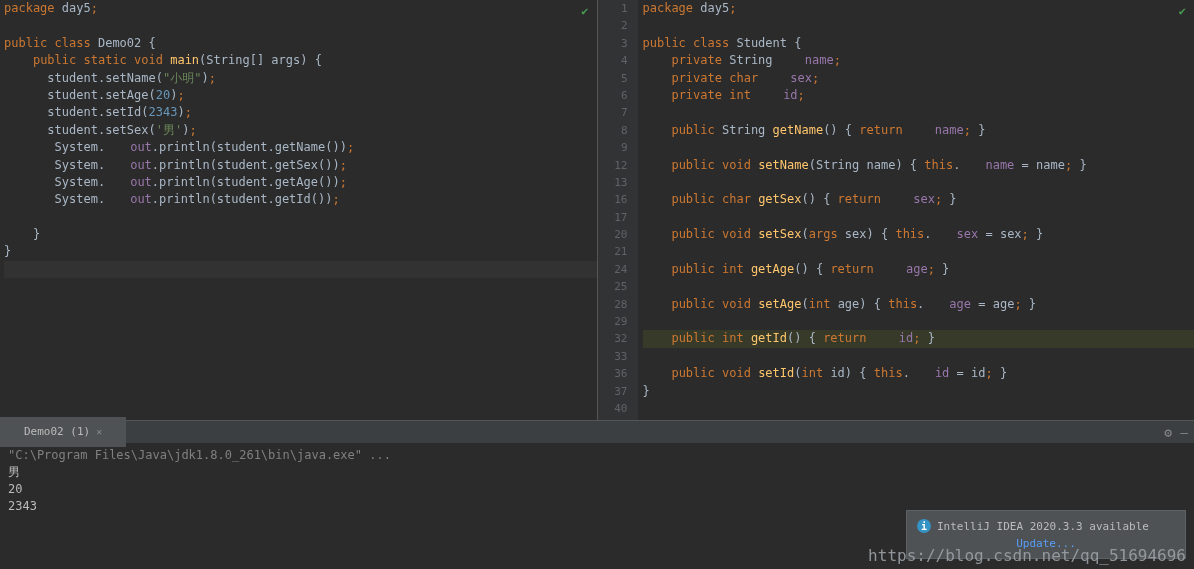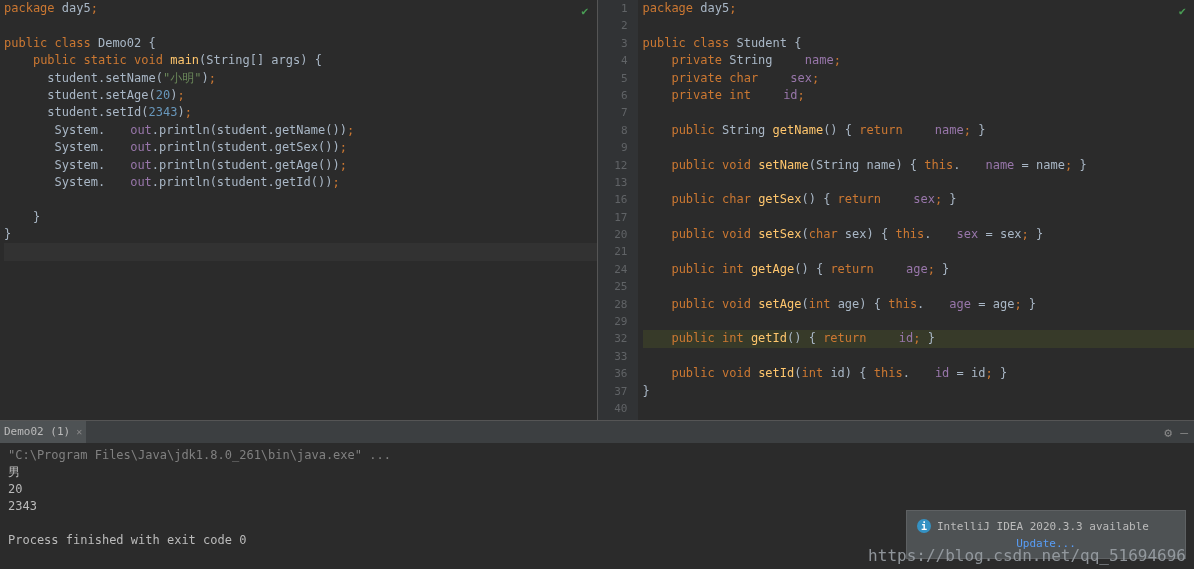--- a/index.html
+++ b/index.html
@@ -73,22 +73,22 @@
   background: #2b2b2b;
 }
 .run-tab-bar {
   height: 22px;
   background: #3c3f41;
   display: flex;
   align-items: center;
   position: relative;
 }
 .run-tab {
-  padding: 0 4px;
-  height: 22px;
+  padding: 0 24px;
+  height: 30px;
   line-height: 22px;
   background: #4e5254;
   color: #bbb;
   font-size: 11px;
   display: flex;
   align-items: center;
 }
 .run-tab .close-x {
   margin-left: 6px;
   color: #888;
@@ -156,20 +156,21 @@
 
   <div class="editor left">
     <div class="code-area" id="left-code" style="padding-left:4px;">
         <div class="line"><span class="k">package</span> day5<span class="k">;</span></div>
         <div class="line">&nbsp;</div>
         <div class="line"><span class="k">public class</span> Demo02 {</div>
         <div class="line">    <span class="k">public static void</span> <span class="fn">main</span>(String[] args) {</div>
         <div class="line">      student.setName(<span class="s">"小明"</span>)<span class="k">;</span></div>
         <div class="line">      student.setAge(<span class="n">20</span>)<span class="k">;</span></div>
         <div class="line">      student.setId(<span class="n">2343</span>)<span class="k">;</span></div>
+        <div class="line">      student.setSex(<span class="s">'男'</span>)<span class="k">;</span></div>
         <div class="line">       System.<span class="fd">out</span>.println(student.getName())<span class="k">;</span></div>
         <div class="line">       System.<span class="fd">out</span>.println(student.getSex())<span class="k">;</span></div>
         <div class="line">       System.<span class="fd">out</span>.println(student.getAge())<span class="k">;</span></div>
         <div class="line">       System.<span class="fd">out</span>.println(student.getId())<span class="k">;</span></div>
         <div class="line">&nbsp;</div>
         <div class="line">    }</div>
         <div class="line">}</div>
         <div class="line hl">&nbsp;</div>
       </div>
     <span class="check">✔</span>
@@ -210,21 +211,21 @@
         <div class="line">    <span class="k">private</span> String <span class="fd">name</span><span class="k">;</span></div>
         <div class="line">    <span class="k">private char</span> <span class="fd">sex</span><span class="k">;</span></div>
         <div class="line">    <span class="k">private int</span> <span class="fd">id</span><span class="k">;</span></div>
         <div class="line">&nbsp;</div>
         <div class="line">    <span class="k">public</span> String <span class="fn">getName</span>() { <span class="k">return</span> <span class="fd">name</span><span class="k">;</span> }</div>
         <div class="line">&nbsp;</div>
         <div class="line">    <span class="k">public void</span> <span class="fn">setName</span>(String name) { <span class="k">this</span>.<span class="fd">name</span> = name<span class="k">;</span> }</div>
         <div class="line">&nbsp;</div>
         <div class="line">    <span class="k">public char</span> <span class="fn">getSex</span>() { <span class="k">return</span> <span class="fd">sex</span><span class="k">;</span> }</div>
         <div class="line">&nbsp;</div>
-        <div class="line">    <span class="k">public void</span> <span class="fn">setSex</span>(<span class="k">char</span> sex) { <span class="k">this</span>.<span class="fd">sex</span> = sex<span class="k">;</span> }</div>
+        <div class="line">    <span class="k">public void</span> <span class="fn">setSex</span>(<span class="k">args</span> sex) { <span class="k">this</span>.<span class="fd">sex</span> = sex<span class="k">;</span> }</div>
         <div class="line">&nbsp;</div>
         <div class="line">    <span class="k">public int</span> <span class="fn">getAge</span>() { <span class="k">return</span> <span class="fd">age</span><span class="k">;</span> }</div>
         <div class="line">&nbsp;</div>
         <div class="line">    <span class="k">public void</span> <span class="fn">setAge</span>(<span class="k">int</span> age) { <span class="k">this</span>.<span class="fd">age</span> = age<span class="k">;</span> }</div>
         <div class="line">&nbsp;</div>
         <div class="line hl-sel">    <span class="k">public int</span> <span class="fn">getId</span>() { <span class="k">return</span> <span class="fd">id</span><span class="k">;</span> }</div>
         <div class="line">&nbsp;</div>
         <div class="line">    <span class="k">public void</span> <span class="fn">setId</span>(<span class="k">int</span> id) { <span class="k">this</span>.<span class="fd">id</span> = id<span class="k">;</span> }</div>
         <div class="line">}</div>
         <div class="line">&nbsp;</div>
@@ -237,21 +238,21 @@
   <div class="run-tab-bar">
     <div class="run-tab">
       <span>Demo02 (1)</span>
       <span class="close-x">✕</span>
     </div>
     <div class="run-tools">
       <span>⚙</span>
       <span>—</span>
     </div>
   </div>
-  <div class="console" id="console"><div class="gr">"C:\Program Files\Java\jdk1.8.0_261\bin\java.exe" ...</div><div>男</div><div>20</div><div>2343</div><div> </div><div>Process finished with exit code 0</div></div>
+  <div class="console" id="console"><div class="gr">"C:\Program Files\Java\jdk1.8.0_261\bin\java.exe" ...</div><div>男</div><div>20</div><div>2343</div><div> </div></div>
 </div>
 
 <div class="notification">
   <div class="title-row">
     <span class="info-icon">i</span>
     <span>IntelliJ IDEA 2020.3.3 available</span>
   </div>
   <div class="link">Update...</div>
 </div>
 

